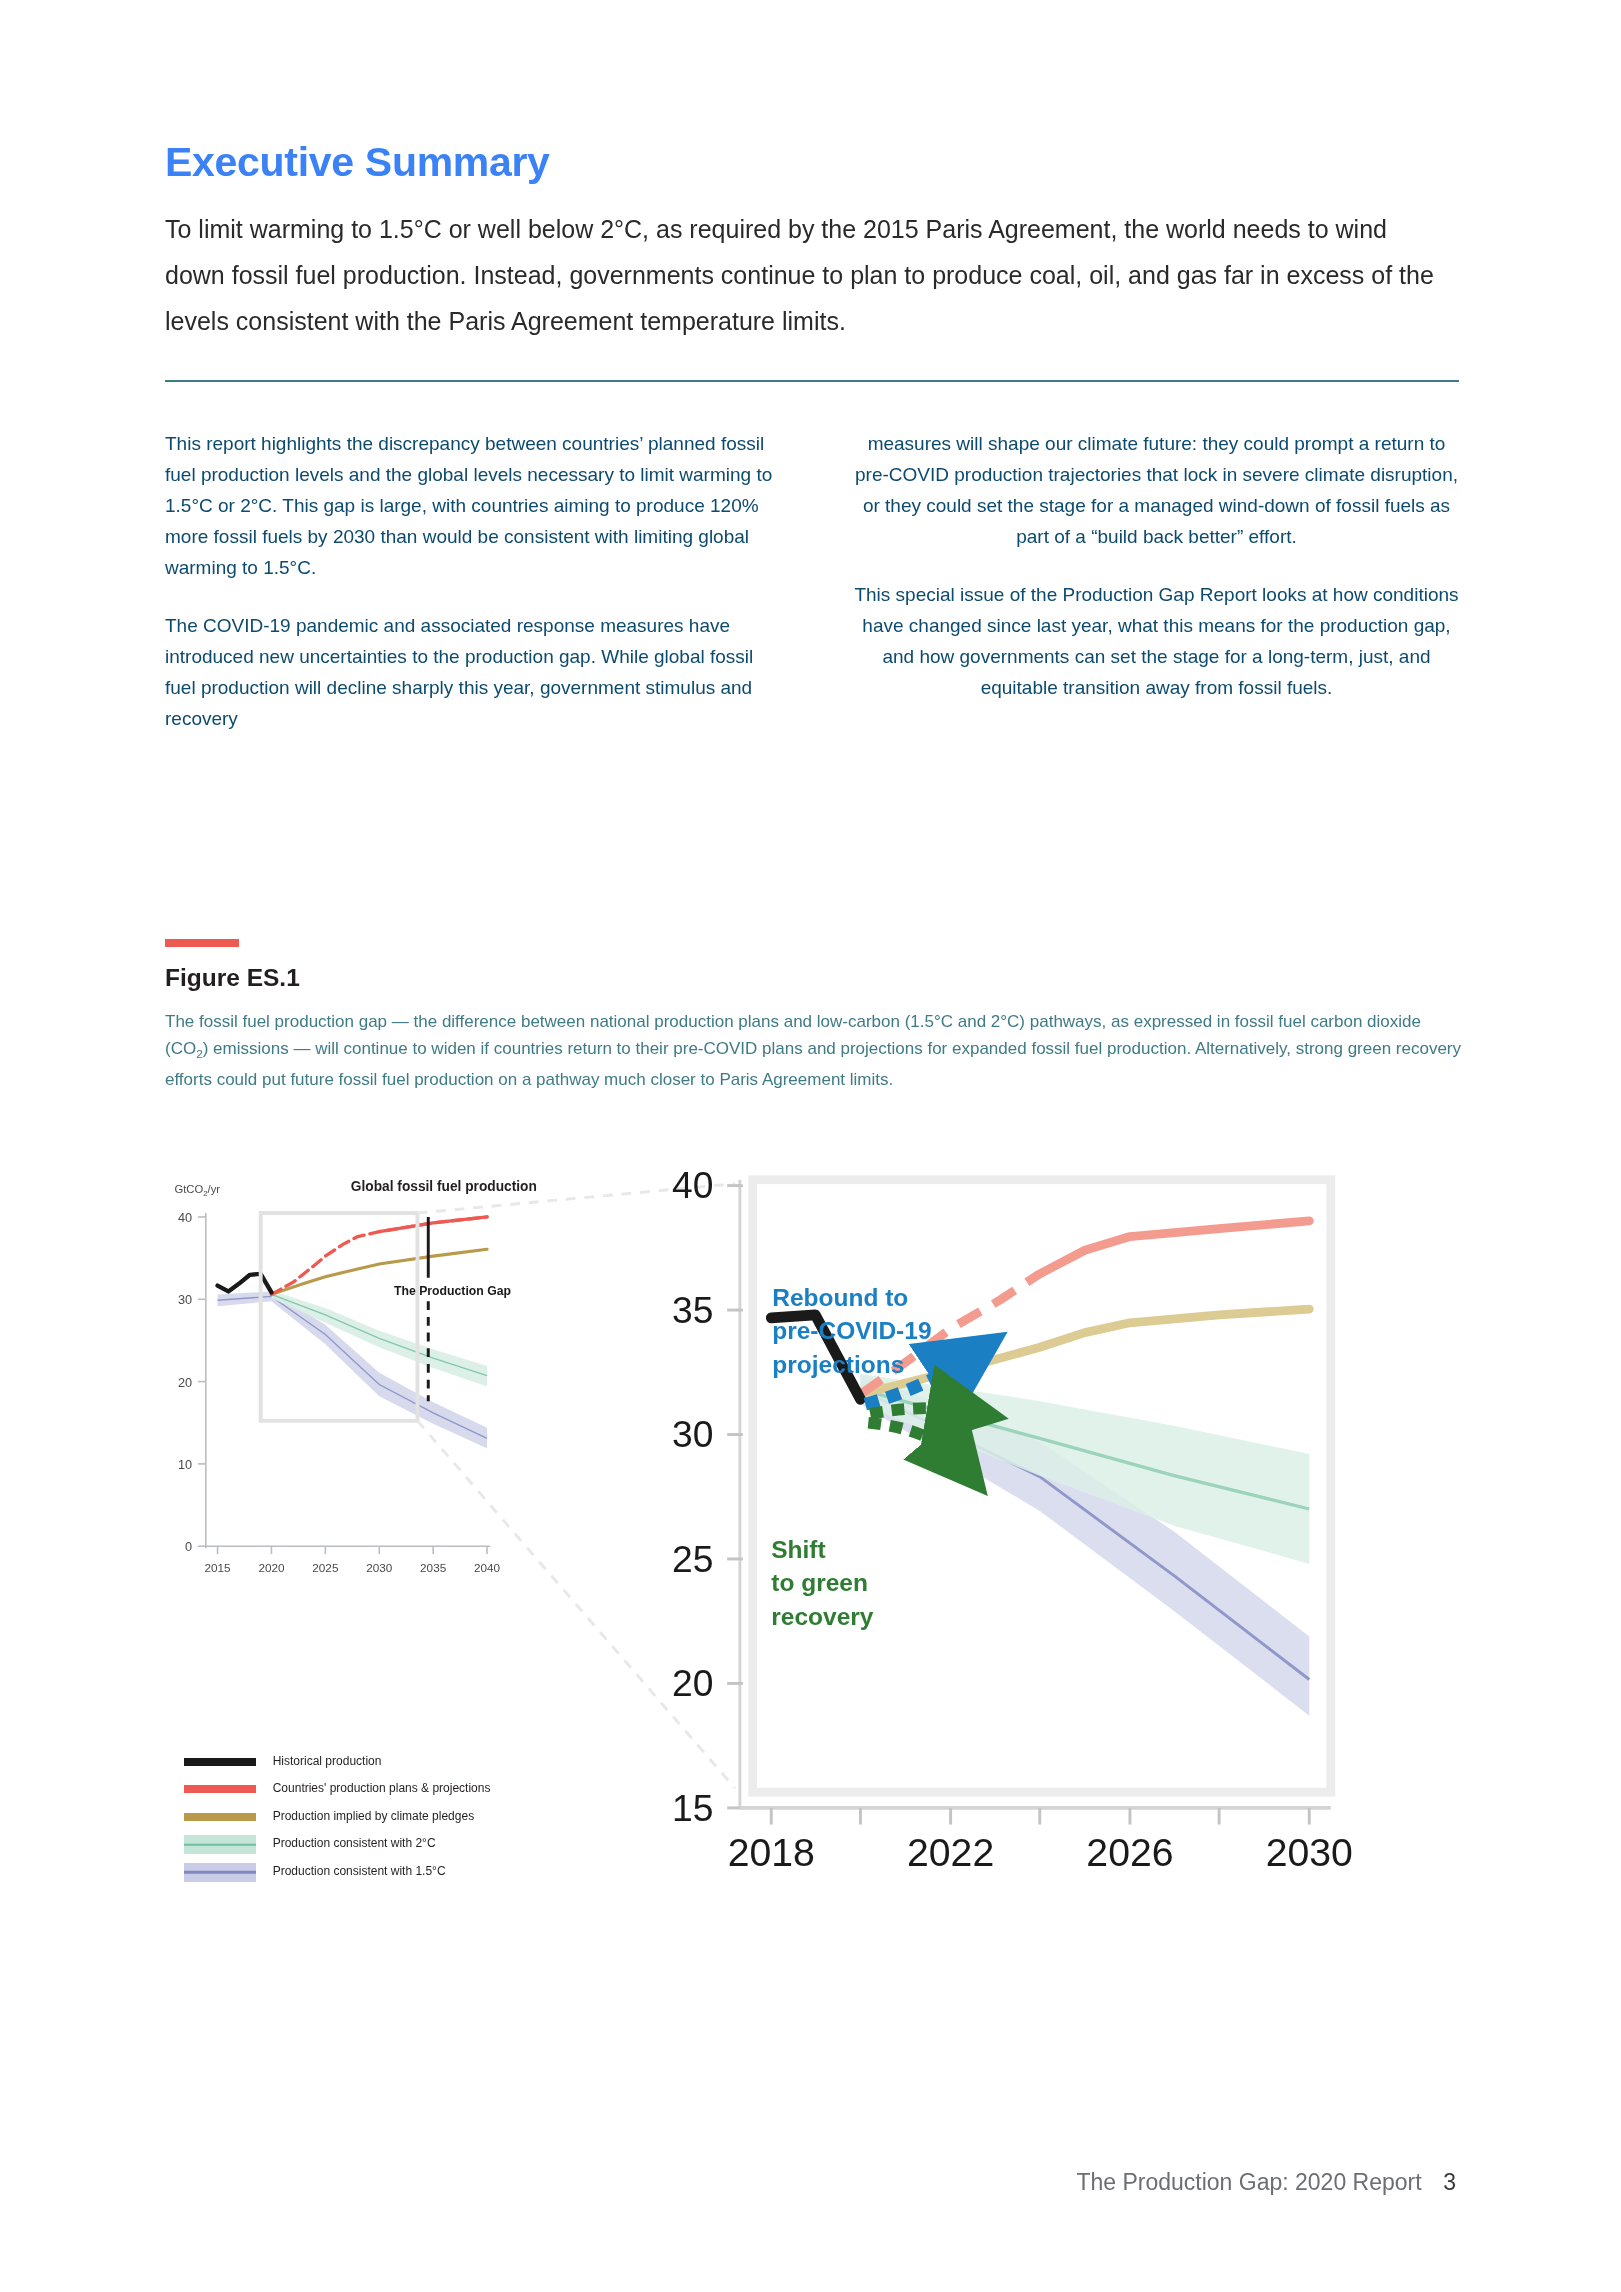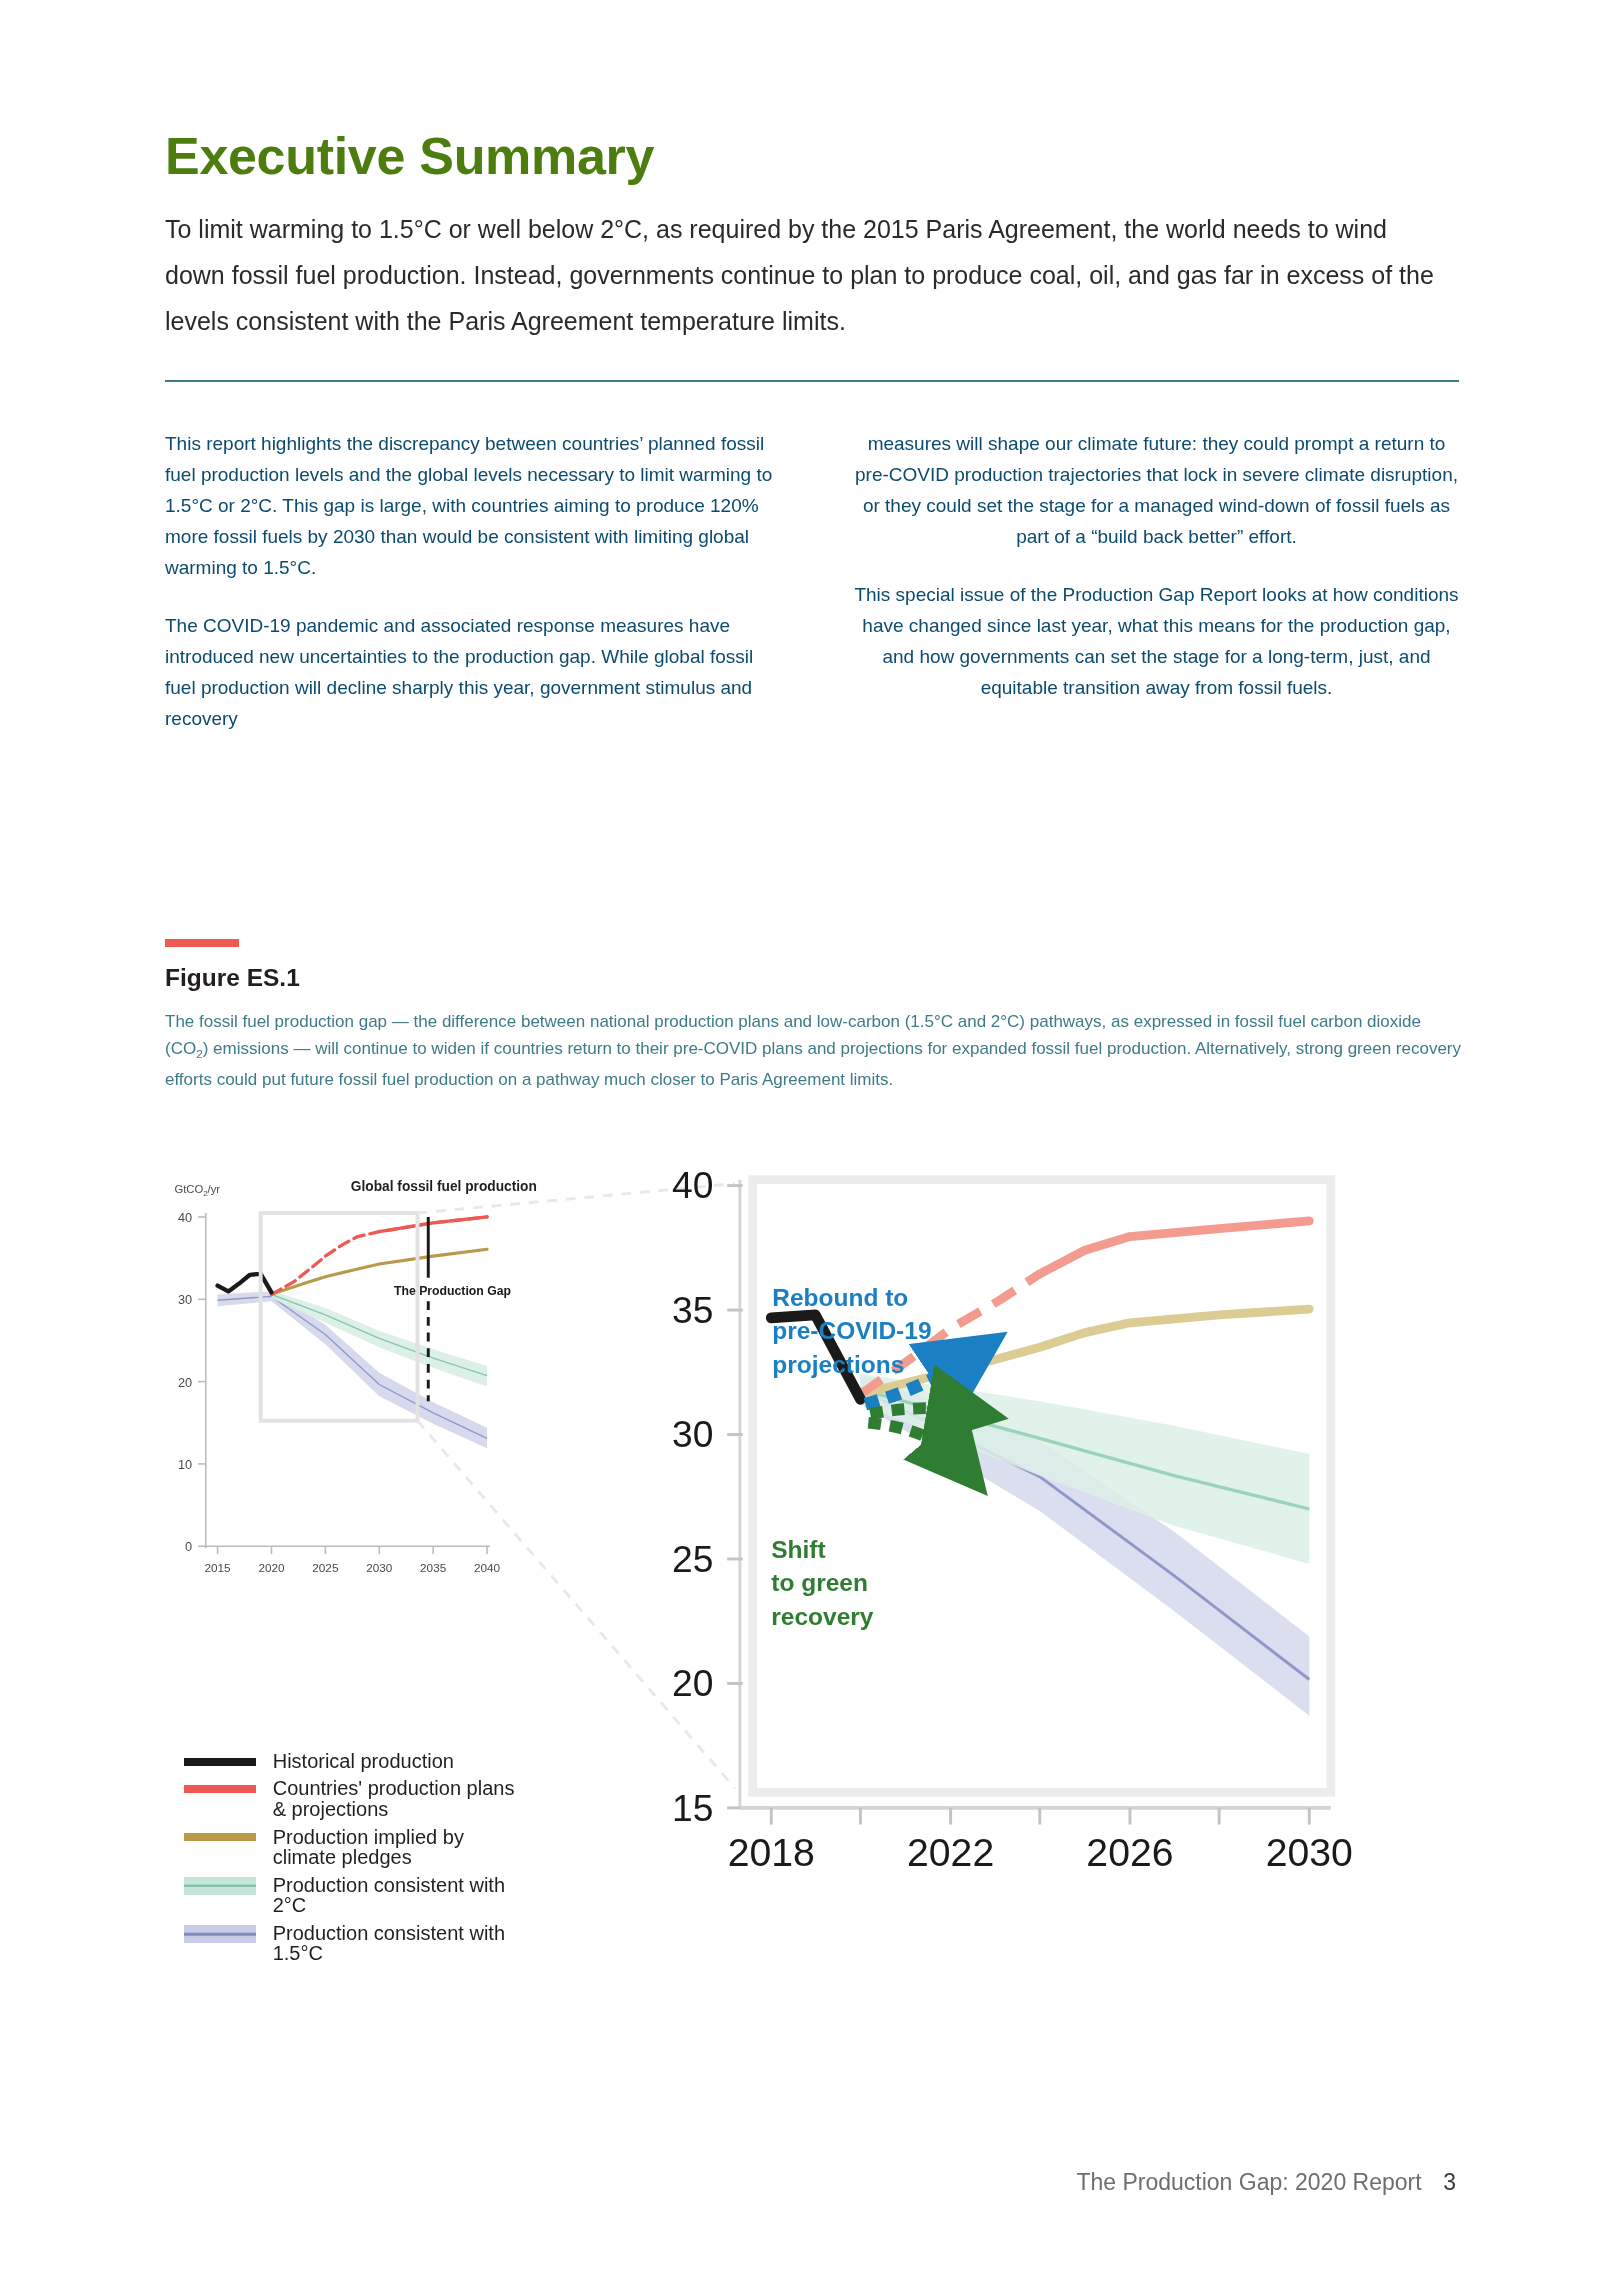--- a/index.html
+++ b/index.html
@@ -7,23 +7,23 @@
     width: 1621px; height: 2293px;
     background: #ffffff;
     font-family: "Liberation Sans", sans-serif;
     color: #231f20;
     overflow: hidden;
   }
   .page { position: relative; width: 1621px; height: 2293px; }
 
   
   .es-title {
-    position: absolute; left: 165px; top: 130px;
-    font-size: 52px; font-weight: 700; letter-spacing: -0.3px;
-    color: #4d7c0f; line-height: 1;
+    position: absolute; left: 165px; top: 142px;
+    font-size: 41px; font-weight: 700; letter-spacing: -0.3px;
+    color: #3b82f6; line-height: 1;
   }
   .lede {
     position: absolute; left: 165px; top: 206px; width: 1279px;
     font-size: 25px; line-height: 46px; color: #2a2a2a;
     font-weight: 400;
   }
   .rule {
     position: absolute; left: 165px; top: 380px; width: 1294px;
     height: 2px; background: #3f7b86;
   }
@@ -81,21 +81,21 @@
     height: 18.6px; margin-top: 2px;
     position: relative;
   }
   .legend-swatch.band::after {
     content: ""; position: absolute; left: 0; right: 0; top: 50%;
     height: 2.5px; transform: translateY(-50%);
   }
   .legend-swatch.band.green::after { background: #6fbfa0; }
   .legend-swatch.band.purple::after { background: #8189bd; }
   .legend-text {
-    font-size: 20px; line-height: 20.6px; color: #231f20;
+    font-size: 12px; line-height: 20.6px; color: #231f20;
     font-weight: 400;
   }
 
   
   .footer {
     position: absolute; right: 165px; top: 2169px;
     font-size: 23px; color: #6d6e71;
   }
   .footer .pg { margin-left: 21.6px; color: #3a3a3a; }
 </style>

